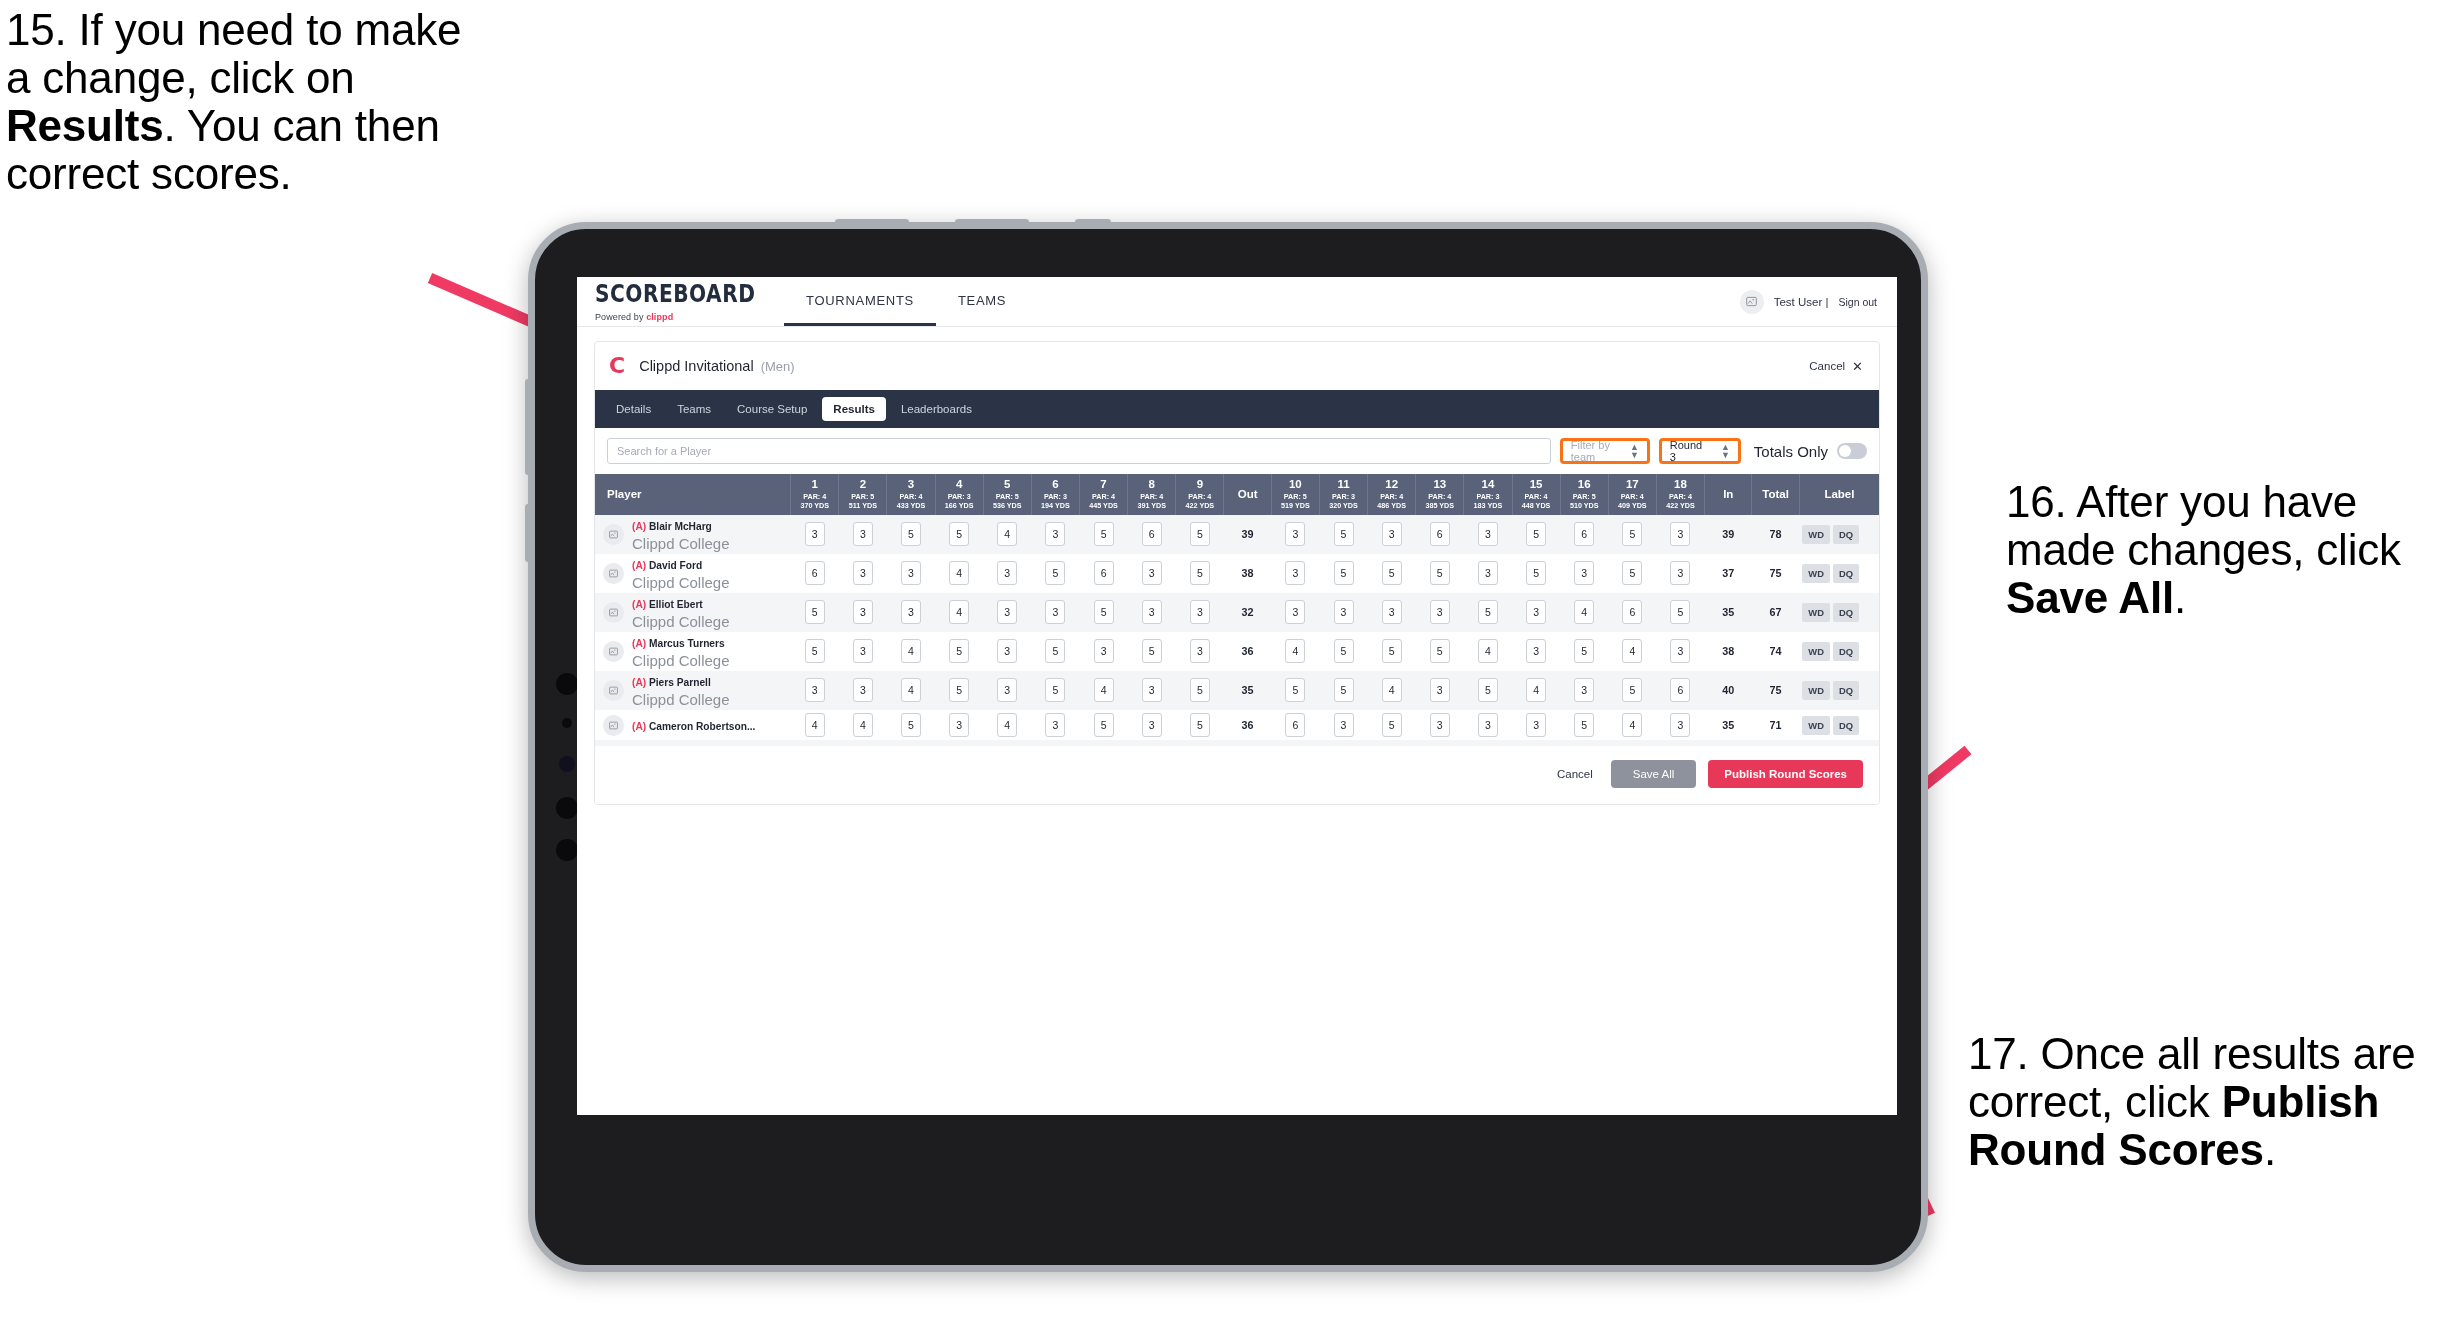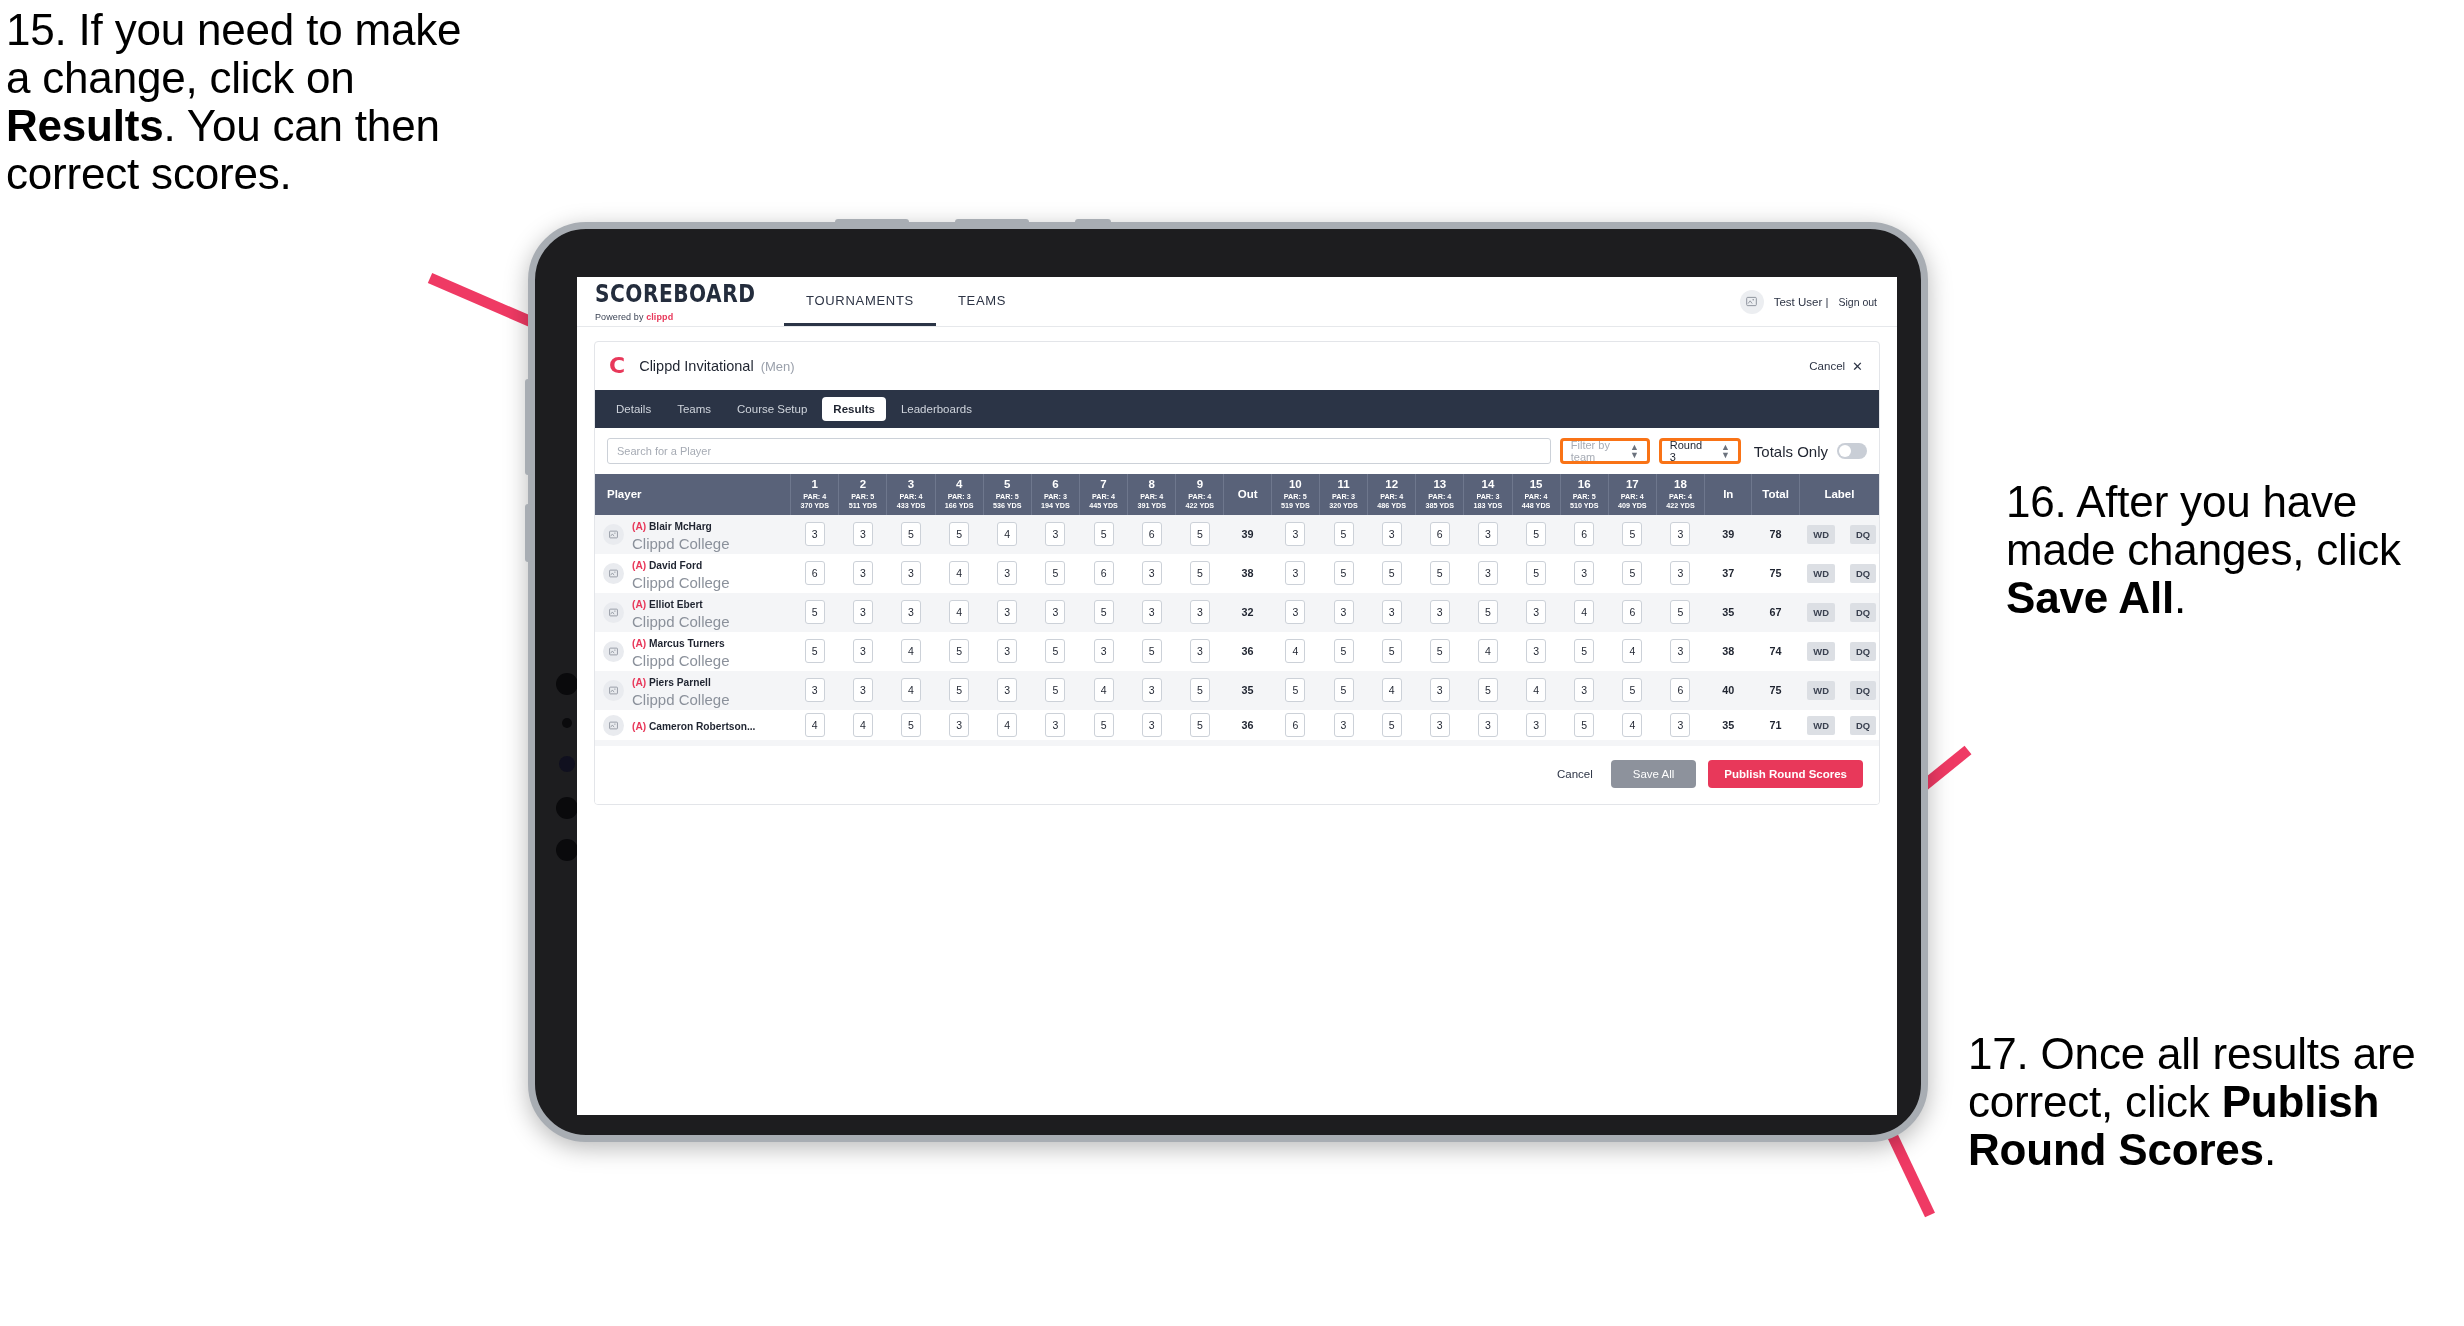--- a/index.html
+++ b/index.html
@@ -25,21 +25,21 @@
   #annot-15 { left: 6px;   top: 6px;    width: 470px; }
   #annot-16 { left: 2006px; top: 478px; width: 450px; }
   #annot-17 { left: 1968px; top: 1030px; width: 500px; }
 
   
   .arrow-svg { position: absolute; left: 0; top: 0; width: 2464px; height: 1326px; pointer-events: none; }
 
   
   #tablet {
     position: absolute; left: 528px; top: 222px;
-    width: 1400px; height: 920px;
+    width: 1400px; height: 1050px;
     background: #1d1d1f;
     border-radius: 58px;
     border: 7px solid #a8adb3;
     box-shadow: 0 6px 24px rgba(0,0,0,.28);
   }
   .tb-btn { position: absolute; background: #a8adb3; border-radius: 3px; }
   #tb-top1 { top: -10px; left: 300px; width: 74px; height: 8px; }
   #tb-top2 { top: -10px; left: 420px; width: 74px; height: 8px; }
   #tb-top3 { top: -10px; left: 540px; width: 36px; height: 8px; }
   #tb-left1 { left: -10px; top: 150px; width: 8px; height: 96px; }
@@ -157,21 +157,21 @@
   .pl-name { font-size: 10.2px; color: #1f2430; font-weight: 700; white-space: nowrap; }
   .pl-name .amat { color: #e8385a; }
   .pl-team { font-size: 15px; color: #8b919b; white-space: nowrap; }
   .score-box {
     display: inline-flex; align-items: center; justify-content: center;
     width: 20px; height: 24px; border: 1px solid #ccd1d8; border-radius: 3px;
     background: #fff; font-size: 10.5px; color: #1f2430;
   }
   td.sum { font-size: 10.8px; font-weight: 700; color: #1f2430; }
   td.cell-label { padding: 0 3px; }
-  .label-pair { display: flex; gap: 15px; justify-content: flex-end; }
+  .label-pair { display: flex; gap: 3px; justify-content: flex-start; }
   .lbl-chip {
     background: #dcdfe4; color: #3a4150; font-size: 9.4px; font-weight: 600;
     padding: 4px 6px; border-radius: 2px; cursor: pointer;
   }
 
   
   #footer { display: flex; align-items: center; justify-content: flex-end; gap: 12px; padding: 14px 16px 16px; background: #fff; }
   #btn-cancel { font-size: 11.5px; color: #2d3445; cursor: pointer; padding: 0 6px; }
   .btn {
     border: none; border-radius: 4px; color: #fff; font-size: 11.5px;

